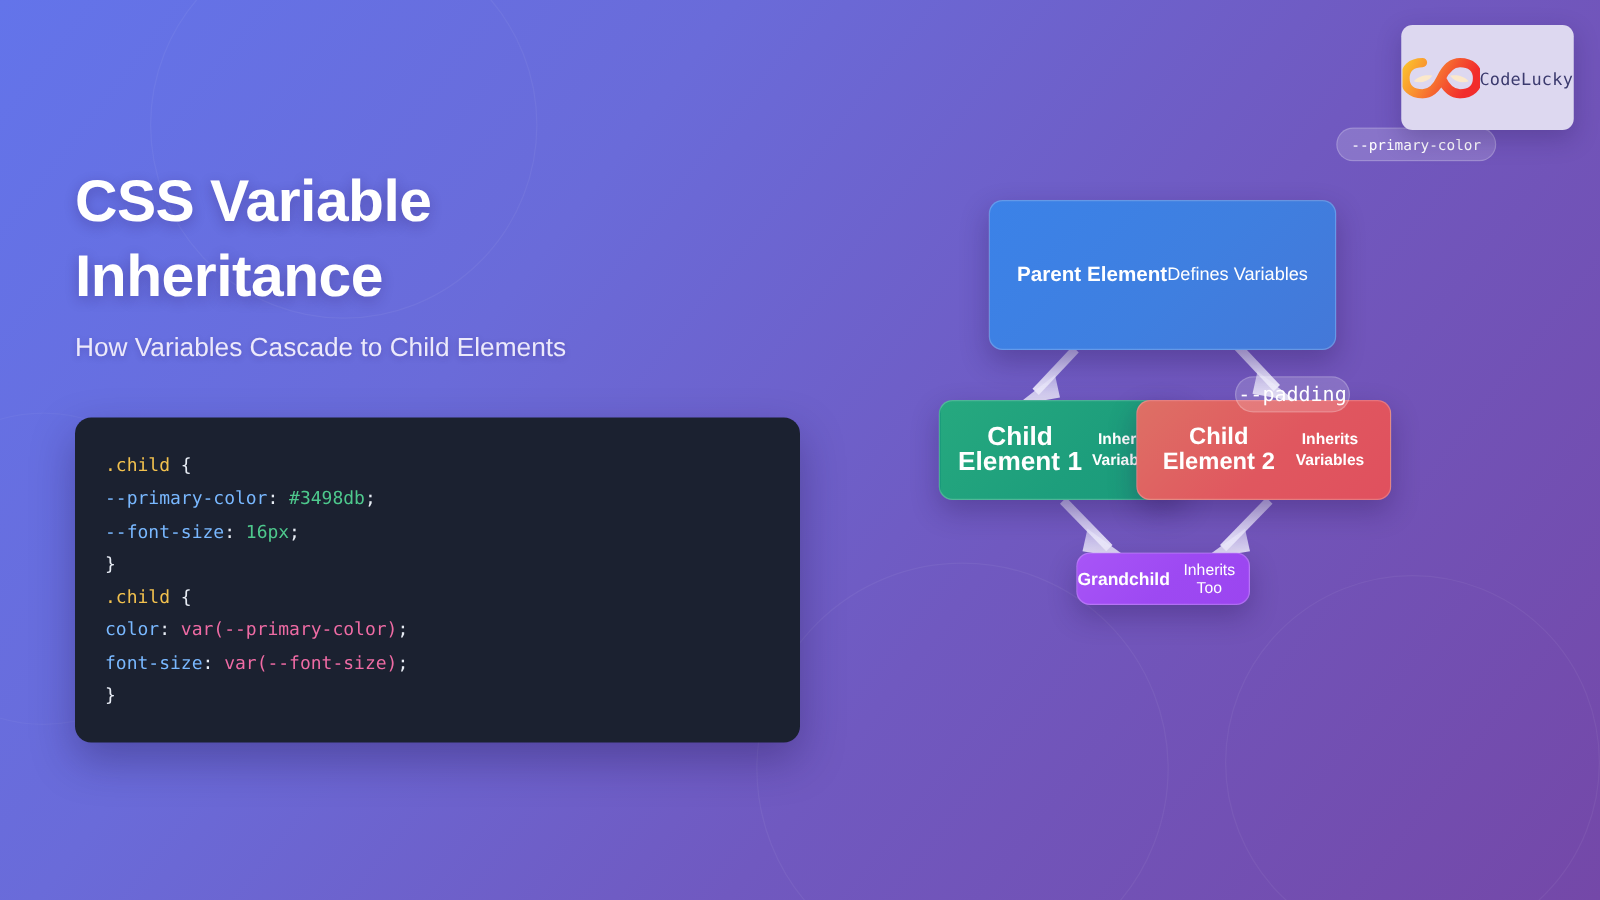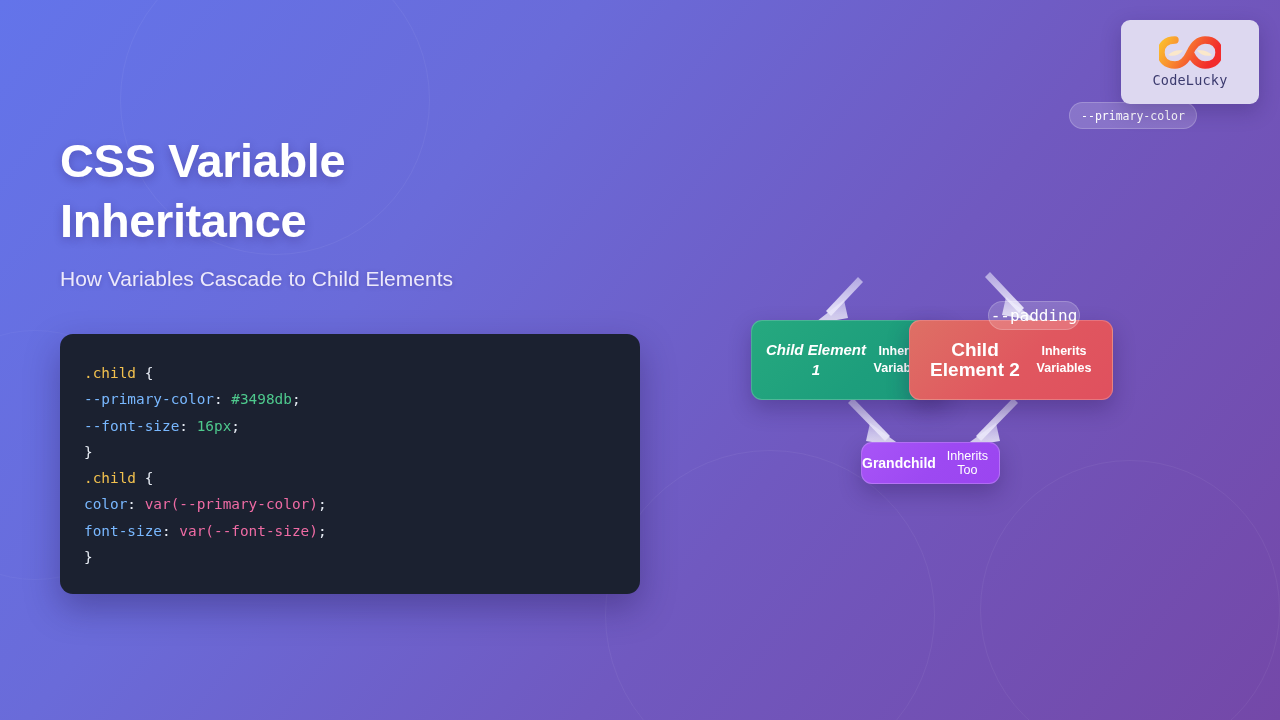--- a/index.html
+++ b/index.html
@@ -68,21 +68,21 @@
     background:linear-gradient(135deg,#3b82e8 0%,#3f7fe0 55%,#4478d8 100%);
   }
   #node-parent .nm  { font-size:16.5px; }
   #node-parent .sub { font-size:14.5px; font-weight:normal; }
 
   #node-child1 {
     left:51px; top:320px; width:198px; height:80px;
     background:linear-gradient(135deg,#26a97f 0%,#1d9e7c 60%,#1a9a7b 100%);
     justify-content:space-between; padding:0 14px;
   }
-  #node-child1 .nm  { font-size:15px; line-height:20px; width:100px;font-style:italic; }
+  #node-child1 .nm  { font-size:21px; line-height:20px; width:100px; }
   #node-child1 .sub { font-size:12.5px; line-height:17px; width:66px; }
 
   #node-child2 {
     left:209px; top:320px; width:204px; height:80px;
     background:linear-gradient(135deg,#de7065 0%,#e0575f 55%,#e0505e 100%);
     justify-content:space-between; padding:0 13px;
   }
   #node-child2 .nm  { font-size:19px; line-height:20px; width:104px; }
   #node-child2 .sub { font-size:12.5px; line-height:17px; width:70px; }
 
@@ -107,21 +107,21 @@
   #chip-padding { left:288px; top:301px; width:92px;  height:29px; font-size:16px; }
 
   
   #arrows { position:absolute; left:0; top:0; width:580px; height:720px; pointer-events:none; }
 
   
   #logo-card {
     position:absolute; left:1121px; top:20px; width:138px; height:84px;
     background:#ddd8f0; border-radius:9px;
     box-shadow:0 7px 20px rgba(35,18,75,0.25);
-    display:flex; flex-direction:column; align-items:center; justify-content:center;
+    display:flex; flex-direction:row; align-items:center; justify-content:center;
   }
   #logo-text {
     font-family:"DejaVu Sans Mono", monospace;
     font-size:13.5px; color:#3b3a6e; margin-top:3px; letter-spacing:0.2px;
   }
 </style>
 </head>
 <body>
 
 <div class="deco" id="deco-a"></div>
@@ -170,20 +170,24 @@
       <polygon points="148,403 153,398 190,436 185,441" fill="url(#ag)"></polygon>
       <polygon points="203,447 170,423 166,441 184,444" fill="url(#ag)"></polygon>
     </g>
 
     <g>
       <polygon points="318,403 313,398 276,436 281,441" fill="url(#ag)"></polygon>
       <polygon points="263,447 296,423 300,441 282,444" fill="url(#ag)"></polygon>
     </g>
   </svg>
 
+  <div class="node" id="node-parent">
+    <span class="nm">Parent Element</span>
+      <span class="sub">Defines Variables</span>
+  </div>
 
   <div class="node" id="node-child1">
     <span class="nm">Child Element 1</span>
     <span class="sub">Inherits Variables</span>
   </div>
 
   <div class="node" id="node-child2">
     <span class="nm">Child Element 2</span>
     <span class="sub">Inherits Variables</span>
   </div>

